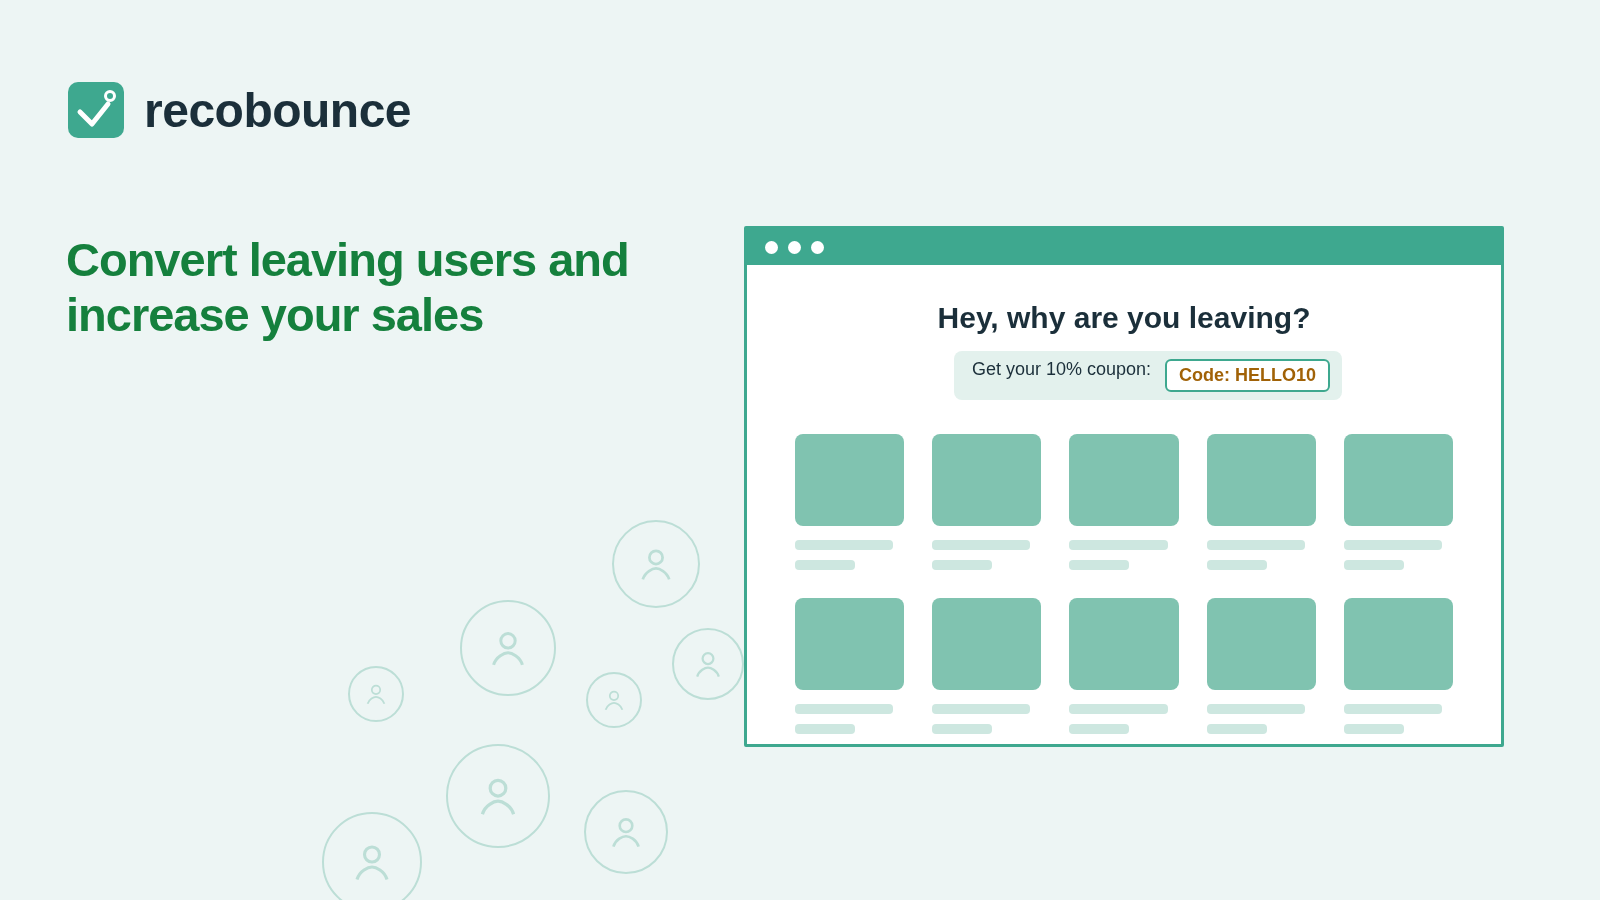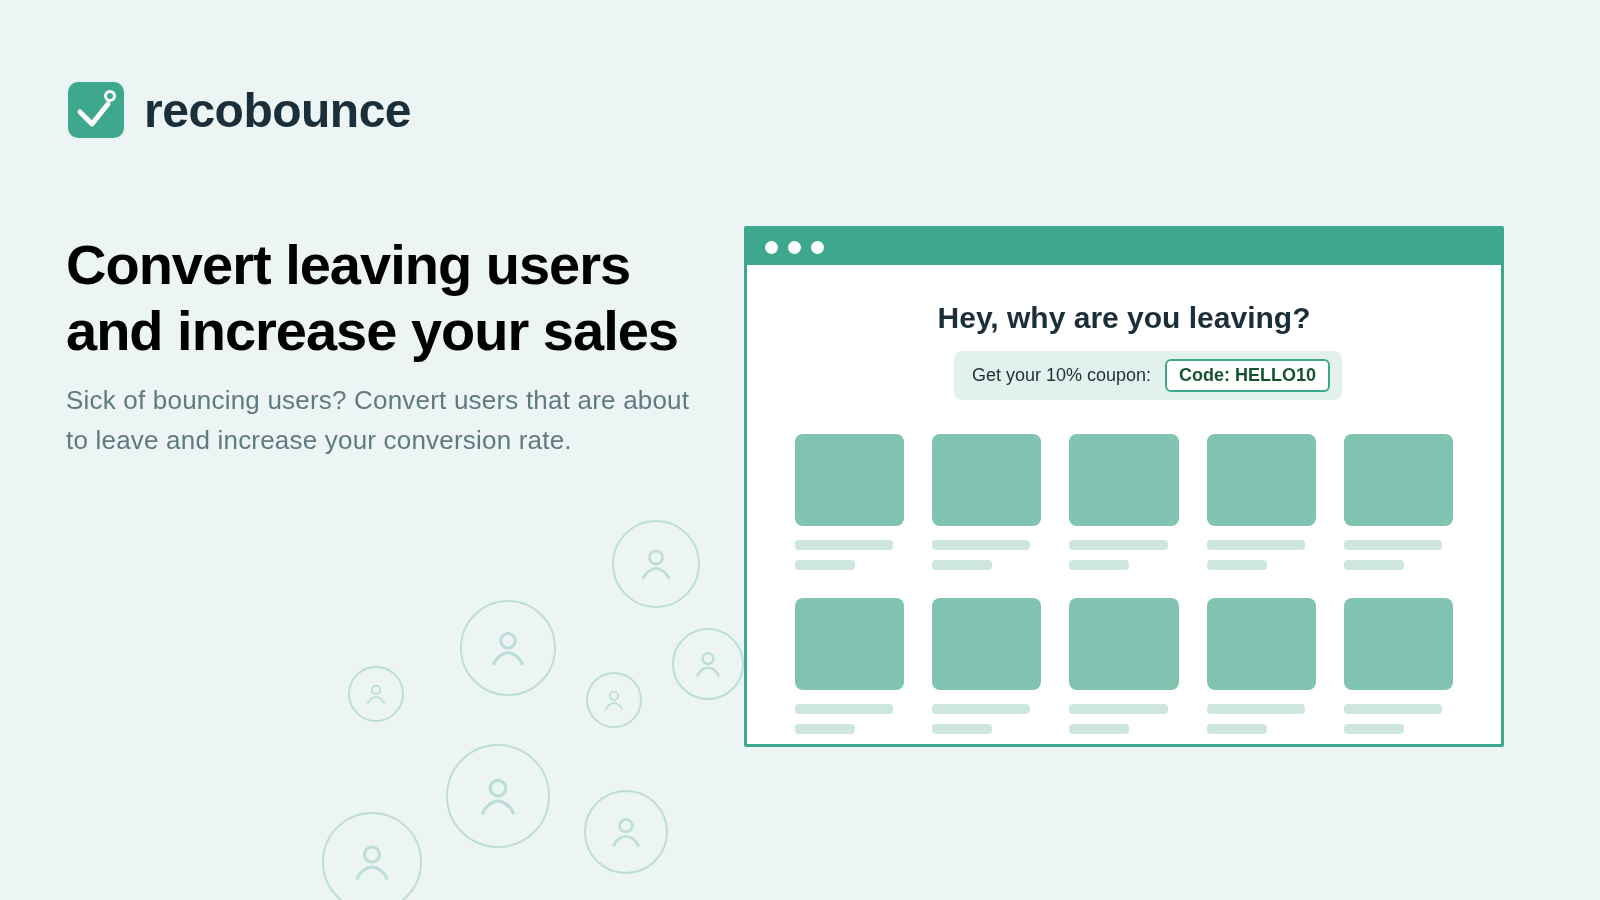--- a/index.html
+++ b/index.html
@@ -37,26 +37,26 @@
   }
 
   
   .copy {
     position: absolute;
     left: 66px;
     top: 232px;
     width: 640px;
   }
   .headline {
-    font-size: 56px;
+    font-size: 47px;
     line-height: 1.18;
     font-weight: 700;
     letter-spacing: -1px;
-    color: #000000;
-    margin-bottom: 16px;
+    color: #15803d;
+    margin-bottom: 44px;
   }
   .subcopy {
     font-size: 26px;
     line-height: 1.55;
     color: #5f7a80;
     font-weight: 400;
     letter-spacing: 0.2px;
   }
 
   
@@ -102,32 +102,31 @@
   .coupon-row {
     display: flex;
     justify-content: center;
     margin-bottom: 34px;
   }
   .coupon-pill {
     background: #e3f1ed;
     border-radius: 8px;
     padding: 8px 12px 8px 18px;
     display: flex;
-    align-items: center;
     gap: 14px;
     margin-left: 48px;
   }
   .coupon-label {
     font-size: 18px;
     color: #1b2f3a;
   }
   .coupon-code {
     background: #fff;
     border: 2px solid #3ea88f;
-    color: #14532d;
+    color: #a16207;
     font-weight: 600;
     font-size: 18px;
     padding: 4px 12px;
     border-radius: 6px;
   }
 
   .grid {
     display: grid;
     grid-template-columns: repeat(5, 1fr);
     gap: 28px;
@@ -172,21 +171,20 @@
     <svg viewBox="0 0 56 56">
       <circle cx="42" cy="14" r="4.5" fill="none" stroke="#fff" stroke-width="3"></circle>
       <path d="M12 30 L24 42 L40 22" fill="none" stroke="#fff" stroke-width="5" stroke-linecap="round" stroke-linejoin="round"></path>
     </svg>
   </div>
   <div class="logo-text">recobounce</div>
 </div>
 
 <div class="copy">
   <h1 class="headline">Convert leaving users and increase your sales</h1>
-  <p class="subcopy">Sick of bouncing users? Convert users that are about to leave and increase your conversion rate.</p>
 </div>
 
 <div class="browser">
   <div class="browser-bar">
     <div class="traffic-dot"></div>
     <div class="traffic-dot"></div>
     <div class="traffic-dot"></div>
   </div>
   <div class="browser-body">
     <div class="popup-title">Hey, why are you leaving?</div>

